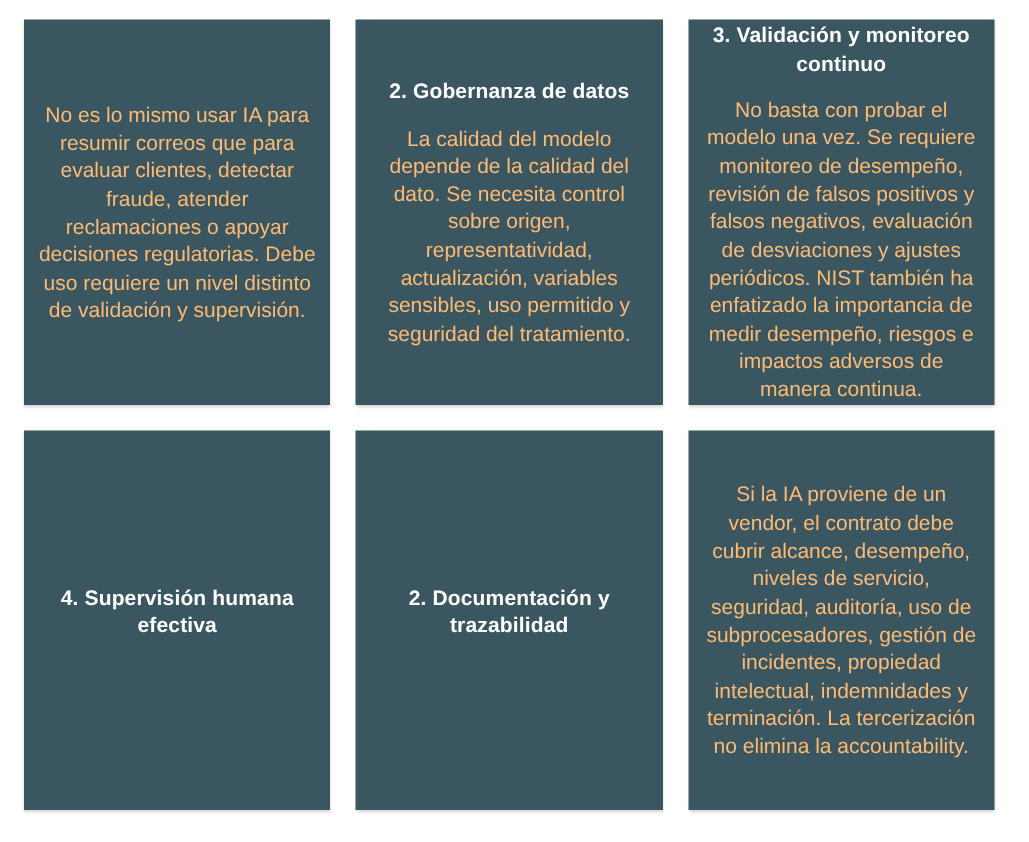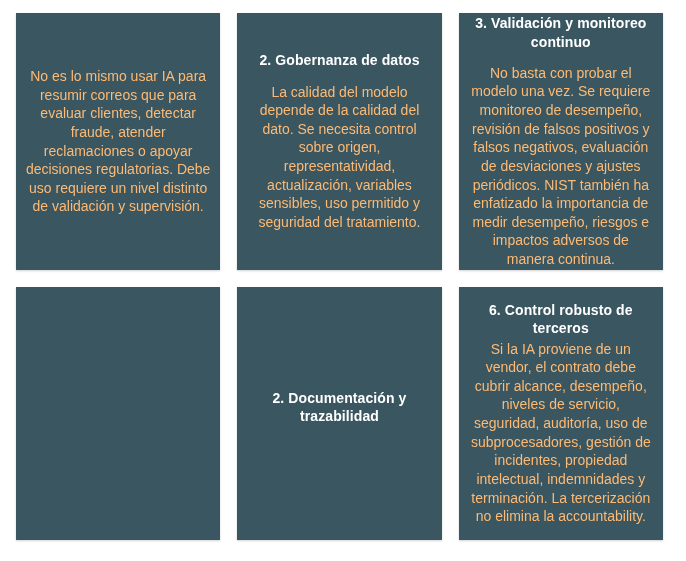--- a/index.html
+++ b/index.html
@@ -68,25 +68,25 @@
       <h2 class="card-title">2. Gobernanza de datos</h2>
       <p class="card-body">La calidad del modelo depende de la calidad del dato. Se necesita control sobre origen, representatividad, actualización, variables sensibles, uso permitido y seguridad del tratamiento.</p>
     </div>
 
     <div class="card">
       <h2 class="card-title">3. Validación y monitoreo continuo</h2>
       <p class="card-body">No basta con probar el modelo una vez. Se requiere monitoreo de desempeño, revisión de falsos positivos y falsos negativos, evaluación de desviaciones y ajustes periódicos. NIST también ha enfatizado la importancia de medir desempeño, riesgos e impactos adversos de manera continua.</p>
     </div>
 
     <div class="card">
+      <h2 class="card-title">4. Supervisión humana efectiva</h2>
     </div>
 
     <div class="card">
       <h2 class="card-title">2. Documentación y trazabilidad</h2>
     </div>
 
     <div class="card compact">
-      <h2 class="card-title">6. Control robusto de terceros</h2>
       <p class="card-body">Si la IA proviene de un vendor, el contrato debe cubrir alcance, desempeño, niveles de servicio, seguridad, auditoría, uso de subprocesadores, gestión de incidentes, propiedad intelectual, indemnidades y terminación. La tercerización no elimina la accountability.</p>
     </div>
 
   </div>
 </div>
 
 </body></html>

